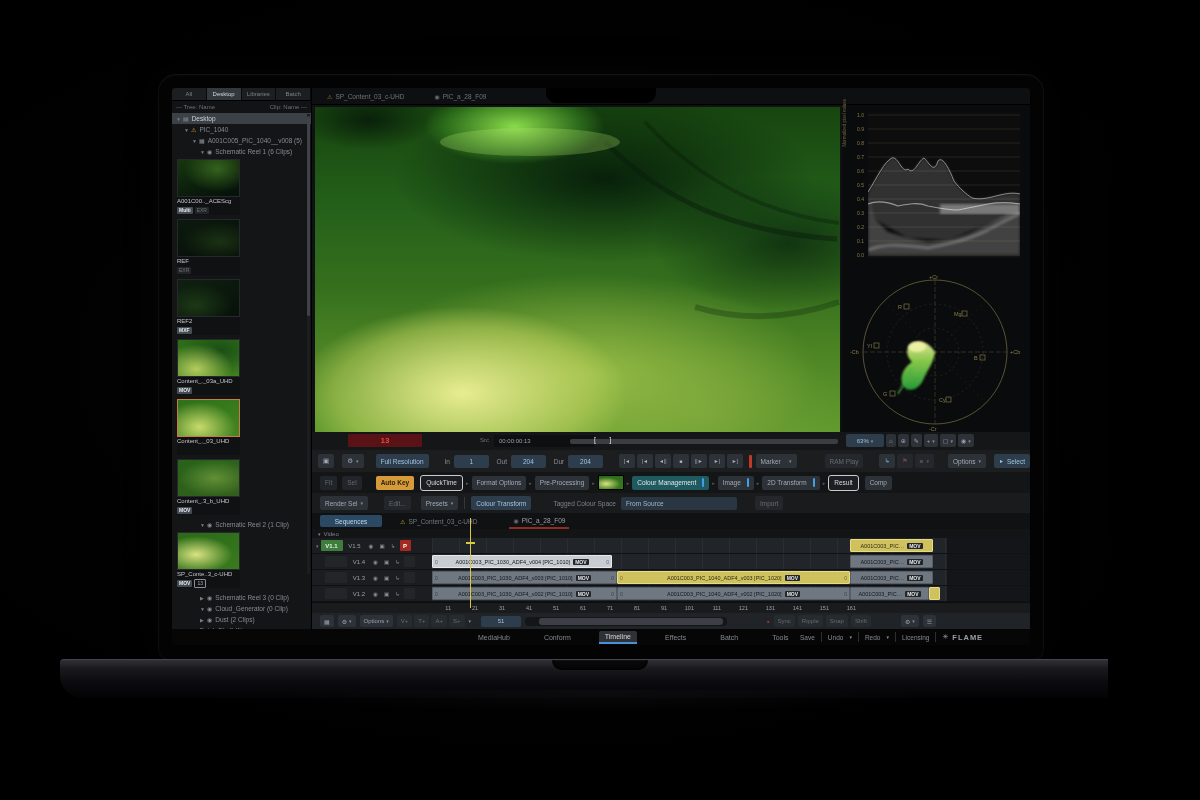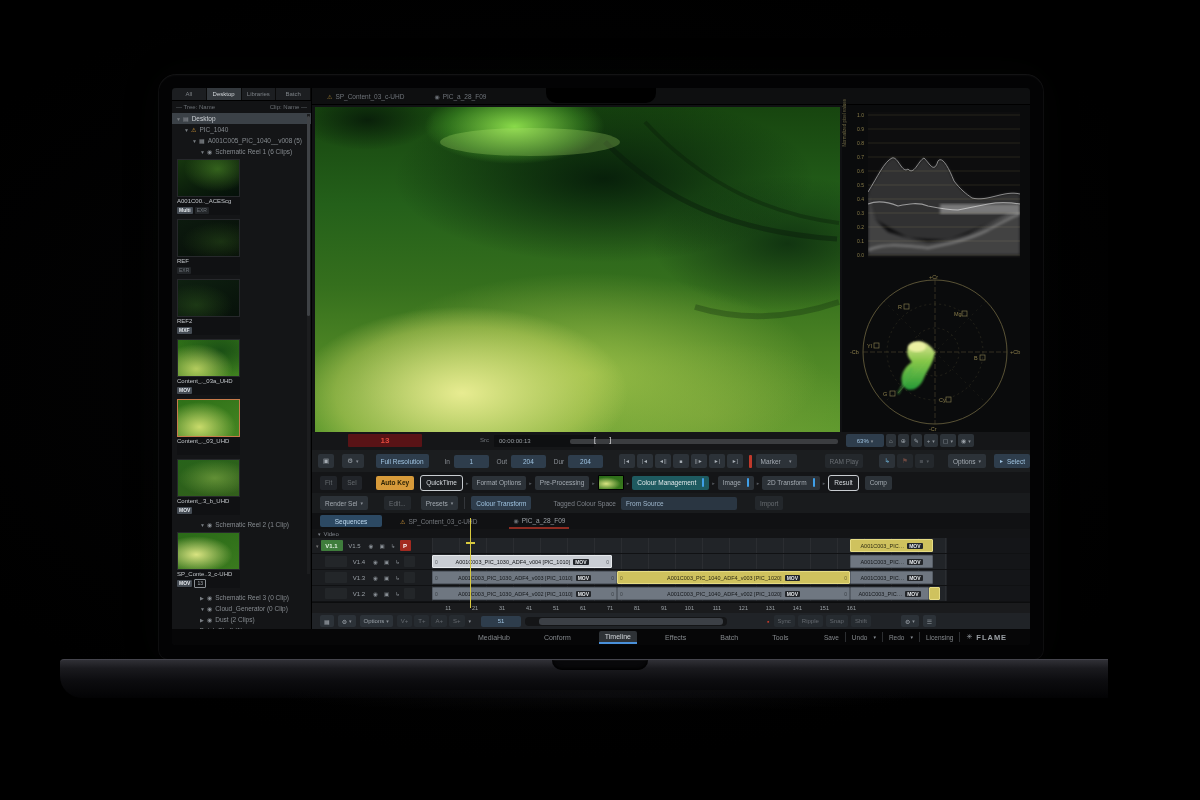--- a/index.html
+++ b/index.html
@@ -151,21 +151,21 @@
   .mini{height:12px;background:#2c3238;color:#9aa1a8;border:none;border-radius:2px;font-size:6px;display:inline-flex;align-items:center;justify-content:center;padding:0 4px;gap:2px;font-family:inherit;}
   .tb-scrolltrack{width:202px;height:9px;background:#141517;border-radius:4px;position:relative;}
   .tb-scrollthumb{position:absolute;left:14px;top:1px;width:184px;height:7px;background:#3c4046;border-radius:3px;}
   .red-ic{color:#c0392b;font-size:7px;}
 
   
   .appbar{position:absolute;left:0;top:541px;width:858px;height:16px;background:#060607;display:flex;align-items:center;font-size:7px;color:#85898d;}
   .ab-tabs{position:absolute;left:300px;display:flex;gap:22px;align-items:center;}
   .abtab{padding:2px 6px;}
   .ab-active{background:#2e3236;color:#d2d6da;border-bottom:2px solid #4a90d9;border-radius:2px 2px 0 0;}
-  .ab-right{position:absolute;left:652px;display:flex;align-items:center;gap:6px;font-size:6.5px;}
+  .ab-right{position:absolute;left:628px;display:flex;align-items:center;gap:6px;font-size:6.5px;}
   .ab-sep{width:1px;height:10px;background:#2c2e31;}
   .brand{display:flex;align-items:center;gap:3px;color:#9ba0a5;font-size:7.5px;letter-spacing:1px;font-weight:bold;}
   .brand-mark{font-size:7px;color:#9ba0a5;}
 </style>
 </head>
 <body>
 
 <div class="stage">
   <div class="lid"></div>
 

